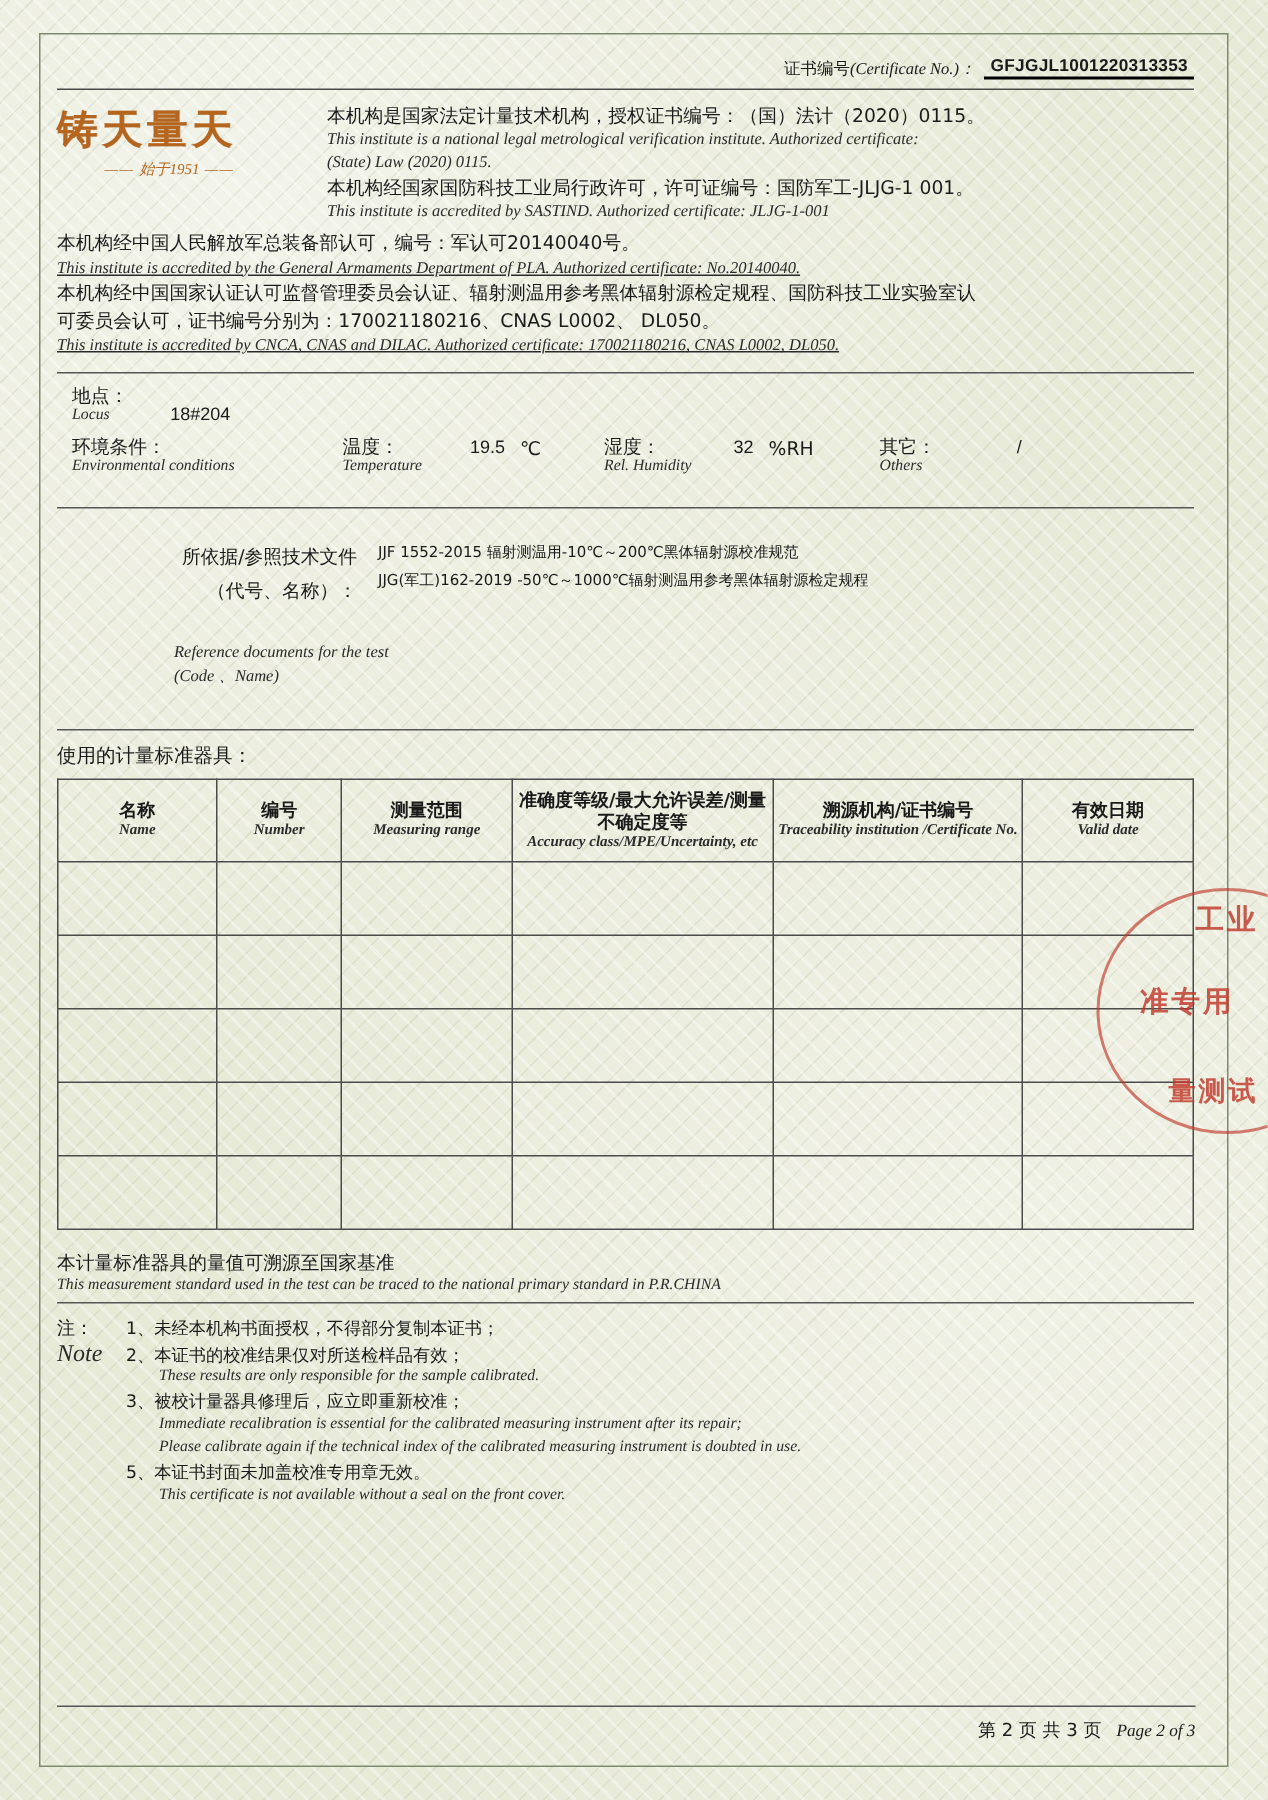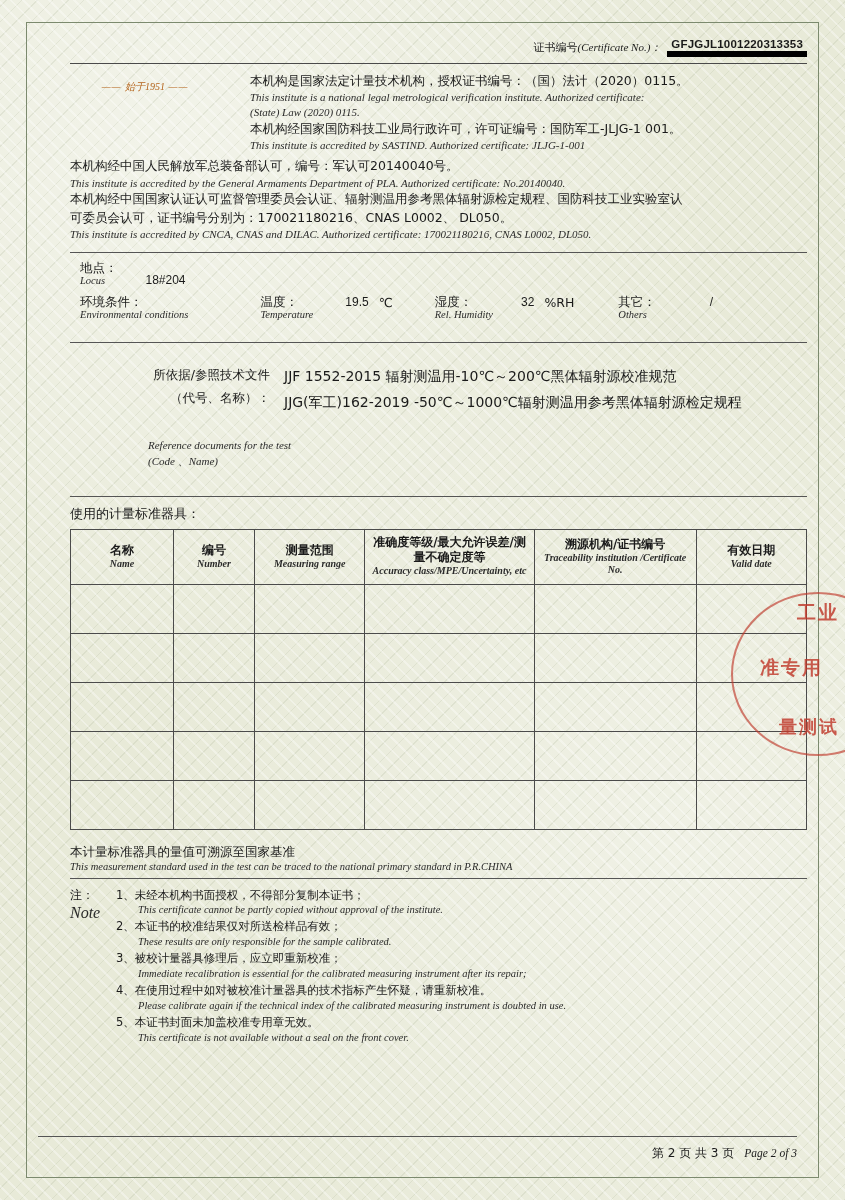--- a/index.html
+++ b/index.html
@@ -28,37 +28,36 @@
     padding:0;
   }
   .frame{
     position:absolute;
     left:26px;right:26px;top:22px;bottom:22px;
     border:1px solid #7c8a6e;
     box-sizing:border-box;
   }
   .content{
     position:absolute;
-    left:38px;right:38px;top:34px;
+    left:38px;right:49px;top:34px;
     z-index:2;
-    margin-left:32px;
   }
   .en{font-family:"Liberation Serif", serif;font-style:italic;color:#2a2a2a;}
 
   
   .certno-row{
     display:flex;justify-content:flex-end;align-items:center;
     font-size:11.5px;margin-top:4px;margin-bottom:6px;
   }
   .certno-label{font-family:"DejaVu Sans", sans-serif;font-size:11px;margin-right:6px;}
   .certno-label i{font-family:"Liberation Serif",serif;font-style:italic;}
   .certno-value{
     font-family:"Liberation Sans", sans-serif;font-weight:bold;font-size:11.5px;
     letter-spacing:0.2px;
-    border-bottom:6px solid #000000;padding:0 4px 1px 4px;
+    border-bottom:2px solid #000000;padding:0 4px 1px 4px;
   }
   .rule{border-top:1px solid #4a4a4a;margin:3px 0 6px 0;}
 
   
   .top-block{display:flex;align-items:flex-start;}
   .logo{
     width:180px;min-width:180px;padding-top:6px;position:relative;
   }
   .logo-cn{
     font-family:"DejaVu Sans", sans-serif;
@@ -71,21 +70,21 @@
     font-family:"Liberation Serif",serif;font-style:italic;
     text-align:center;width:150px;
   }
   .logo-sub .dash{letter-spacing:1px;}
   .accred{flex:1;padding-top:2px;}
   .accred .line-cn{font-family:"DejaVu Sans",sans-serif;font-size:12.5px;line-height:1.45;}
   .accred .line-en{font-size:11px;line-height:1.35;}
 
   .accred2{margin-top:4px;}
   .accred2 .line-cn{font-family:"DejaVu Sans",sans-serif;font-size:12.5px;line-height:1.5;}
-  .accred2 .line-en{font-size:11px;line-height:1.3;}
+  .accred2 .line-en{font-size:11px;line-height:1.3;text-decoration:underline;}
 
   .sep{border-top:1px solid #555;margin:10px 0 8px 0;}
 
   
   .field-block{margin-left:10px;}
   .field-row{display:flex;align-items:flex-end;margin-bottom:2px;}
   .lab{font-family:"DejaVu Sans",sans-serif;font-size:12.5px;}
   .lab-en{font-size:10.5px;}
   .labelstack{display:inline-block;}
   .labelstack .lab{display:block;line-height:1.15;}
@@ -94,21 +93,21 @@
 
   .env-row{display:flex;align-items:flex-start;margin-top:8px;}
   .env-cell{display:flex;align-items:flex-start;}
   .env-cell .labelstack{margin-right:10px;}
 
   
   .refs{margin-top:20px;}
   .refs-row{display:flex;}
   .refs-left{width:200px;text-align:right;padding-right:14px;}
   .refs-left .lab{font-family:"DejaVu Sans",sans-serif;font-size:12.5px;line-height:1.9;}
-  .refs-right .doc{font-family:"DejaVu Sans",sans-serif;font-size:14px;line-height:1.9;}
+  .refs-right .doc{font-family:"DejaVu Sans",sans-serif;font-size:10px;line-height:1.9;}
   .refs-en{margin-top:22px;margin-left:78px;}
   .refs-en div{font-size:11px;line-height:1.45;}
 
   
   .std-title{margin-top:26px;}
   .std-title .lab{font-family:"DejaVu Sans",sans-serif;font-size:13px;}
   .std-title .lab-en{font-size:11px;}
 
   table.std{
     width:100%;border-collapse:collapse;margin-top:6px;
@@ -186,20 +185,21 @@
       <span class="certno-label">
         <span>证书编号</span><i>(Certificate No.)：</i>
       </span>
       <span class="certno-value">GFJGJL1001220313353</span>
     </div>
 
     <div class="rule"></div>
 
     <div class="top-block">
       <div class="logo">
+        <div class="logo-cn">铸天量天</div>
         <div class="logo-sub">
           <span class="dash">—— </span><span>始于1951</span><span class="dash"> ——</span>
         </div>
       </div>
       <div class="accred">
         <div class="line-cn">本机构是国家法定计量技术机构，授权证书编号：（国）法计（2020）0115。</div>
         <div class="line-en en">This institute is a national legal metrological verification institute. Authorized certificate:</div>
         <div class="line-en en">(State) Law (2020) 0115.</div>
         <div class="line-cn">本机构经国家国防科技工业局行政许可，许可证编号：国防军工-JLJG-1 001。</div>
         <div class="line-en en">This institute is accredited by SASTIND. Authorized certificate: JLJG-1-001</div>
@@ -371,32 +371,30 @@
     </div>
 
     <div class="notes">
       <div class="notes-key">
         <span class="lab">注：</span>
         <span class="lab-en en">Note</span>
       </div>
       <div class="notes-body">
         <div class="note-item">
           <div class="note-cn"><span>1、</span><span>未经本机构书面授权，不得部分复制本证书；</span></div>
-          <div class="note-en en">This certificate cannot be partly copied without approval of the institute.</div>
         </div>
         <div class="note-item">
           <div class="note-cn"><span>2、</span><span>本证书的校准结果仅对所送检样品有效；</span></div>
           <div class="note-en en">These results are only responsible for the sample calibrated.</div>
         </div>
         <div class="note-item">
           <div class="note-cn"><span>3、</span><span>被校计量器具修理后，应立即重新校准；</span></div>
           <div class="note-en en">Immediate recalibration is essential for the calibrated measuring instrument after its repair;</div>
         </div>
         <div class="note-item">
-          <div class="note-cn"><span>4、</span><span>在使用过程中如对被校准计量器具的技术指标产生怀疑，请重新校准。</span></div>
           <div class="note-en en">Please calibrate again if the technical index of the calibrated measuring instrument is doubted in use.</div>
         </div>
         <div class="note-item">
           <div class="note-cn"><span>5、</span><span>本证书封面未加盖校准专用章无效。</span></div>
           <div class="note-en en">This certificate is not available without a seal on the front cover.</div>
         </div>
       </div>
     </div>
 
   </div>

